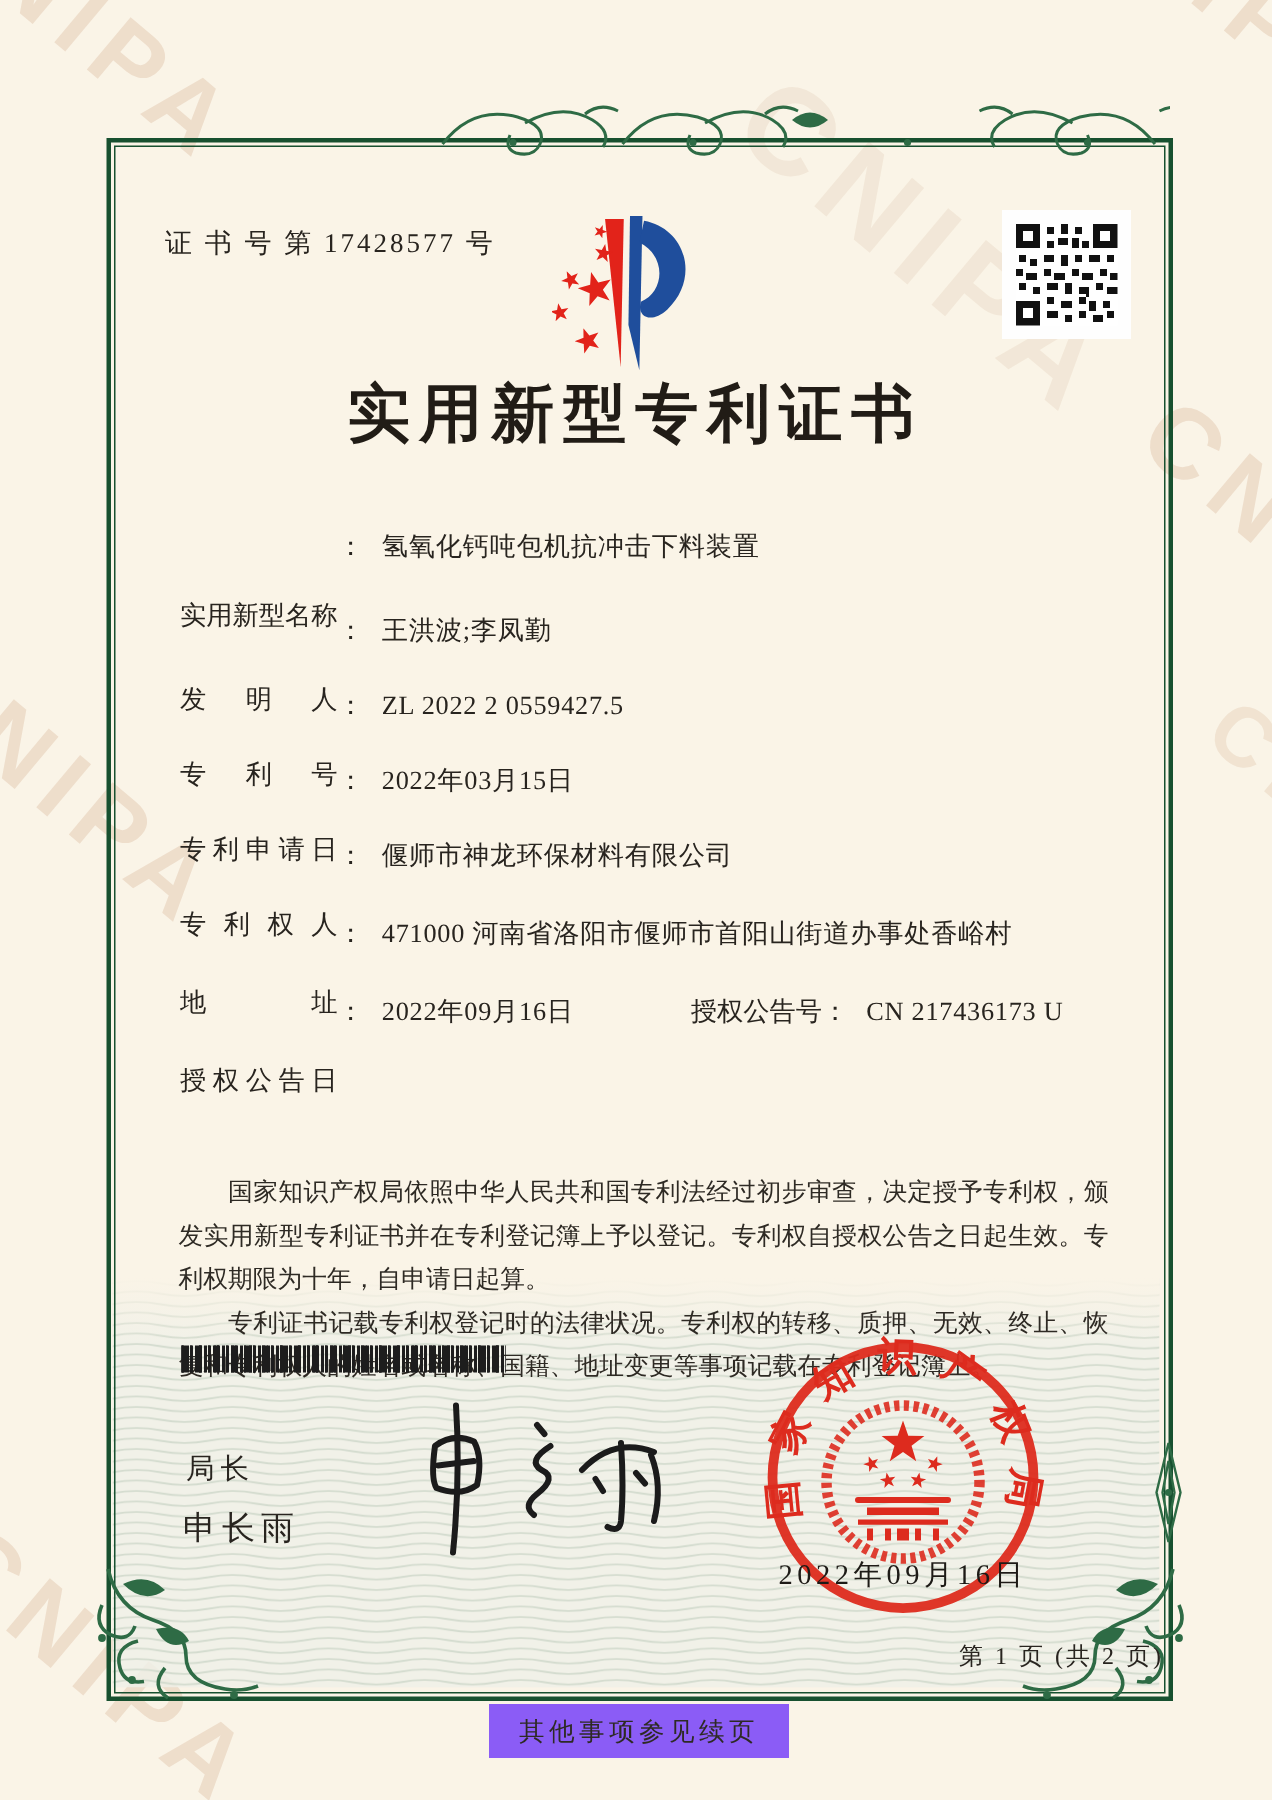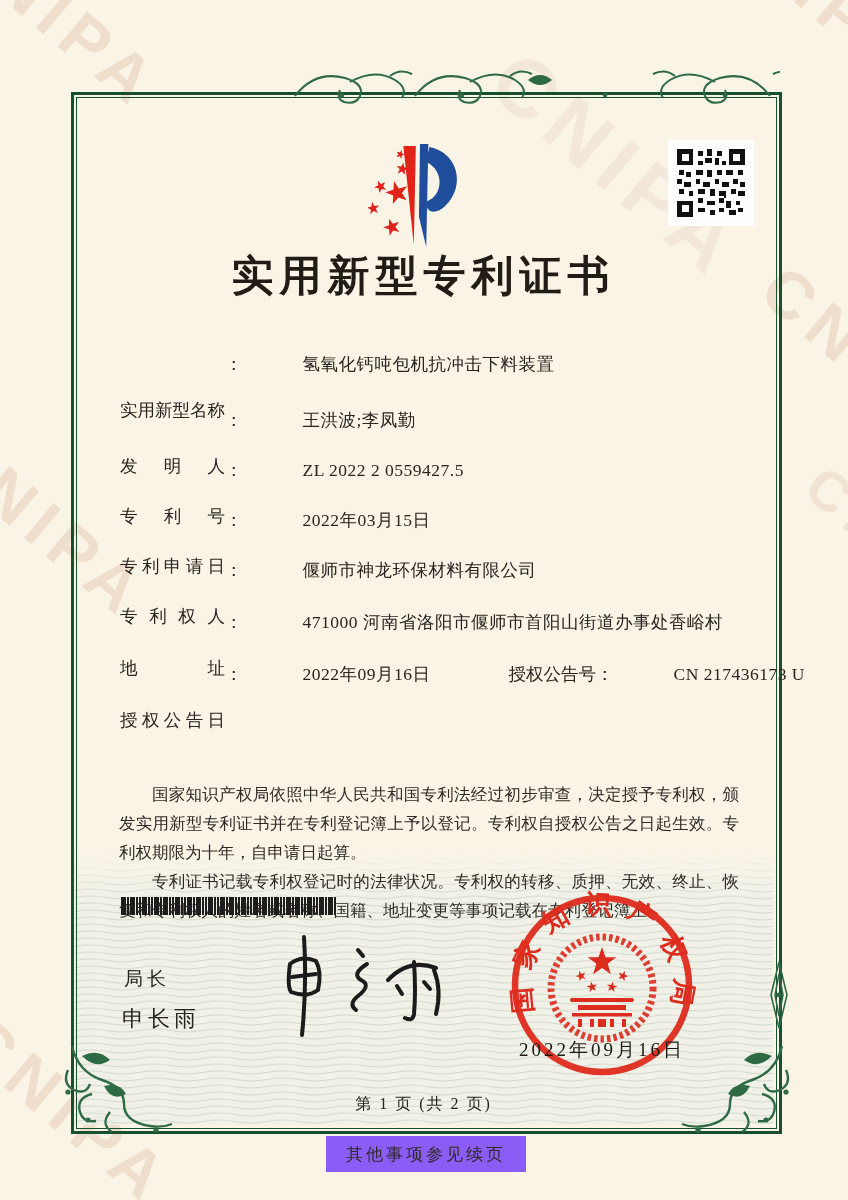--- a/index.html
+++ b/index.html
@@ -31,40 +31,40 @@
   .qrbox{position:absolute;left:668px;top:140px;width:86px;height:86px;background:#fefefe;
          display:flex;align-items:center;justify-content:center;}
   .title{position:absolute;left:71px;top:248px;width:705px;text-align:center;
          font-size:42px;font-weight:700;letter-spacing:6px;color:#211c16;}
   
   .fields{position:absolute;left:120px;top:352px;width:630px;font-size:17.5px;}
   .frow{position:absolute;left:0;white-space:nowrap;}
   .lbl{display:inline-block;width:105px;text-align:justify;text-align-last:justify;
        vertical-align:top;margin-top:46px;}
   .colon{display:inline-block;margin-right:12px;}
-  .val{letter-spacing:0.5px;margin-left:48px;}
+  .val{letter-spacing:0.5px;}
   .grant2{margin-left:78px;}
   
   .bodytext{position:absolute;left:119px;top:740px;width:620px;font-size:16.5px;
             line-height:29px;text-align:justify;color:#2e2a24;margin-top:40px;}
   .bodytext p{margin:0;text-indent:2em;}
   
   .barcode{position:absolute;left:121px;top:897px;width:216px;height:18px;
     background:
       repeating-linear-gradient(90deg,#1d1d1d 0 2px,rgba(0,0,0,0) 2px 3px),
       repeating-linear-gradient(90deg,#1d1d1d 0 1px,rgba(0,0,0,0) 1px 6px),
       repeating-linear-gradient(90deg,#1d1d1d 0 3px,rgba(0,0,0,0) 3px 11px);}
   
   .signer-title{position:absolute;left:124px;top:966px;font-size:19px;letter-spacing:4px;}
   .signer-name{position:absolute;left:122px;top:1004px;font-size:22px;letter-spacing:4px;}
   .signature{position:absolute;left:266px;top:930px;}
   
   .sealwrap{position:absolute;left:508px;top:890px;}
   
-  .pageinfo{position:absolute;left:71px;top:1094px;width:705px;text-align:center;
+  .pageinfo{position:absolute;left:71px;top:1094px;width:705px;text-align:right;
             font-size:16px;letter-spacing:2px;}
   .footnote{position:absolute;left:326px;top:1136px;width:200px;height:36px;background:#8b5cf6;
             display:flex;align-items:center;justify-content:center;font-size:17px;
             letter-spacing:3px;color:#2e2a24;}
   .orn{position:absolute;}
 </style>
 </head>
 <body>
 
 <div class="page">
@@ -147,20 +147,21 @@
   </svg>
 
   <svg class="orn" style="left:768px;top:960px;" width="22" height="70">
     <g fill="none" stroke="#2e6b45" stroke-width="1.6">
       <path d="M11 2 L19 35 L11 68 L3 35 Z"></path>
       <path d="M11 14 L15 35 L11 56 L7 35 Z"></path>
     </g>
     <circle cx="11" cy="35" r="2.4" fill="#2e6b45"></circle>
   </svg>
 
+  <div class="certno">证 书 号 第 17428577 号</div>
 
   <svg class="logo" width="104" height="106" viewBox="0 0 100 102">
     <defs>
       <symbol id="star" viewBox="-10 -10 20 20">
         <polygon points="0,-10 2.35,-3.24 9.51,-3.09 3.8,1.24 5.88,8.09 0,4 -5.88,8.09 -3.8,1.24 -9.51,-3.09 -2.35,-3.24"></polygon>
       </symbol>
     </defs>
     <polygon fill="#e2231a" points="34,2 46,2 44,97"></polygon>
     <polygon fill="#1f4e9c" points="50,0 58,0 56,99 49,70"></polygon>
     <path fill="#1f4e9c" d="M59 3 C86 8 95 40 74 60 C63 70 54 64 57 55 C72 49 74 26 56 17 Z"></path>

